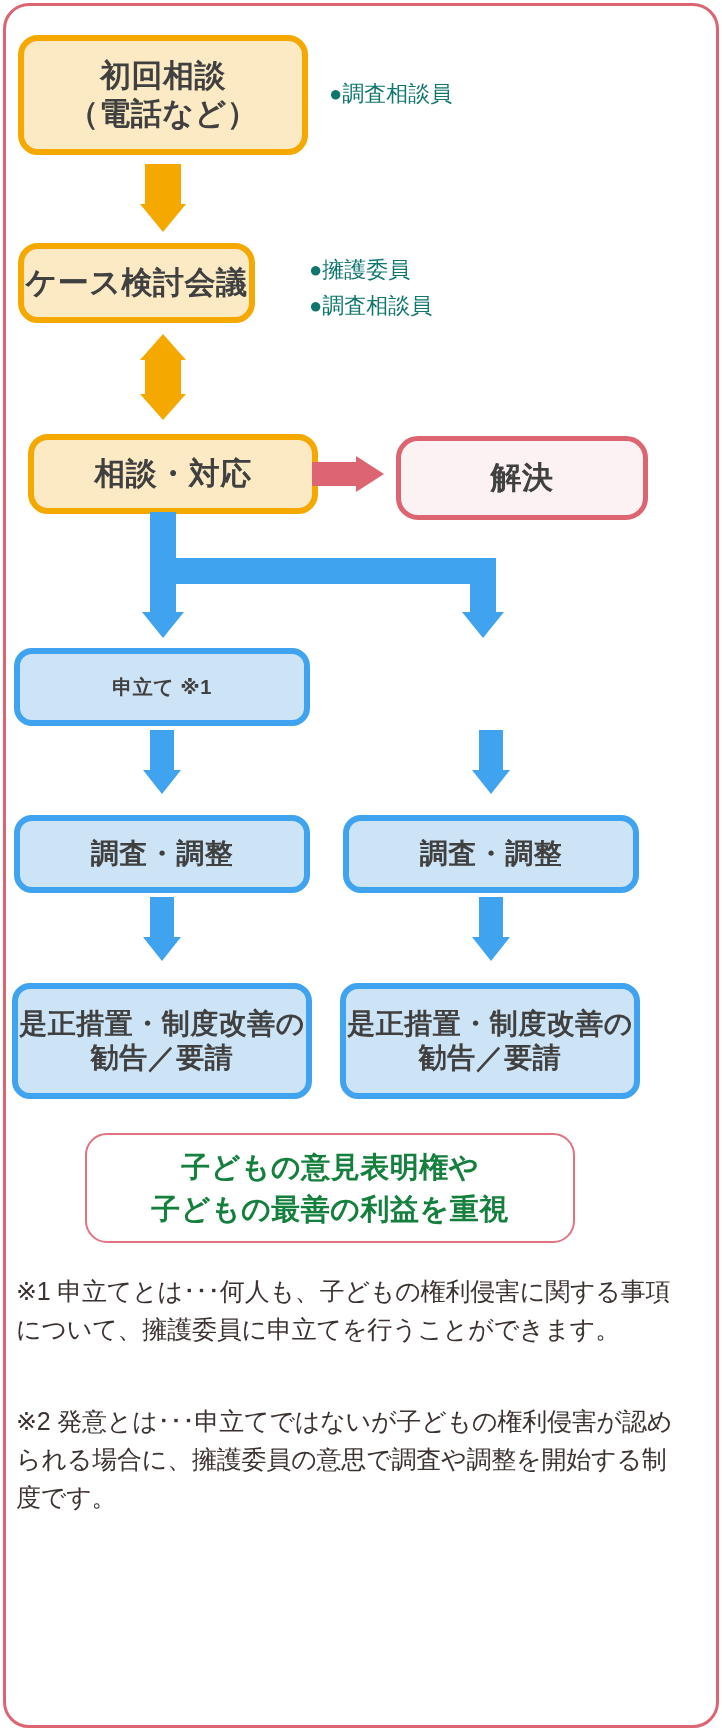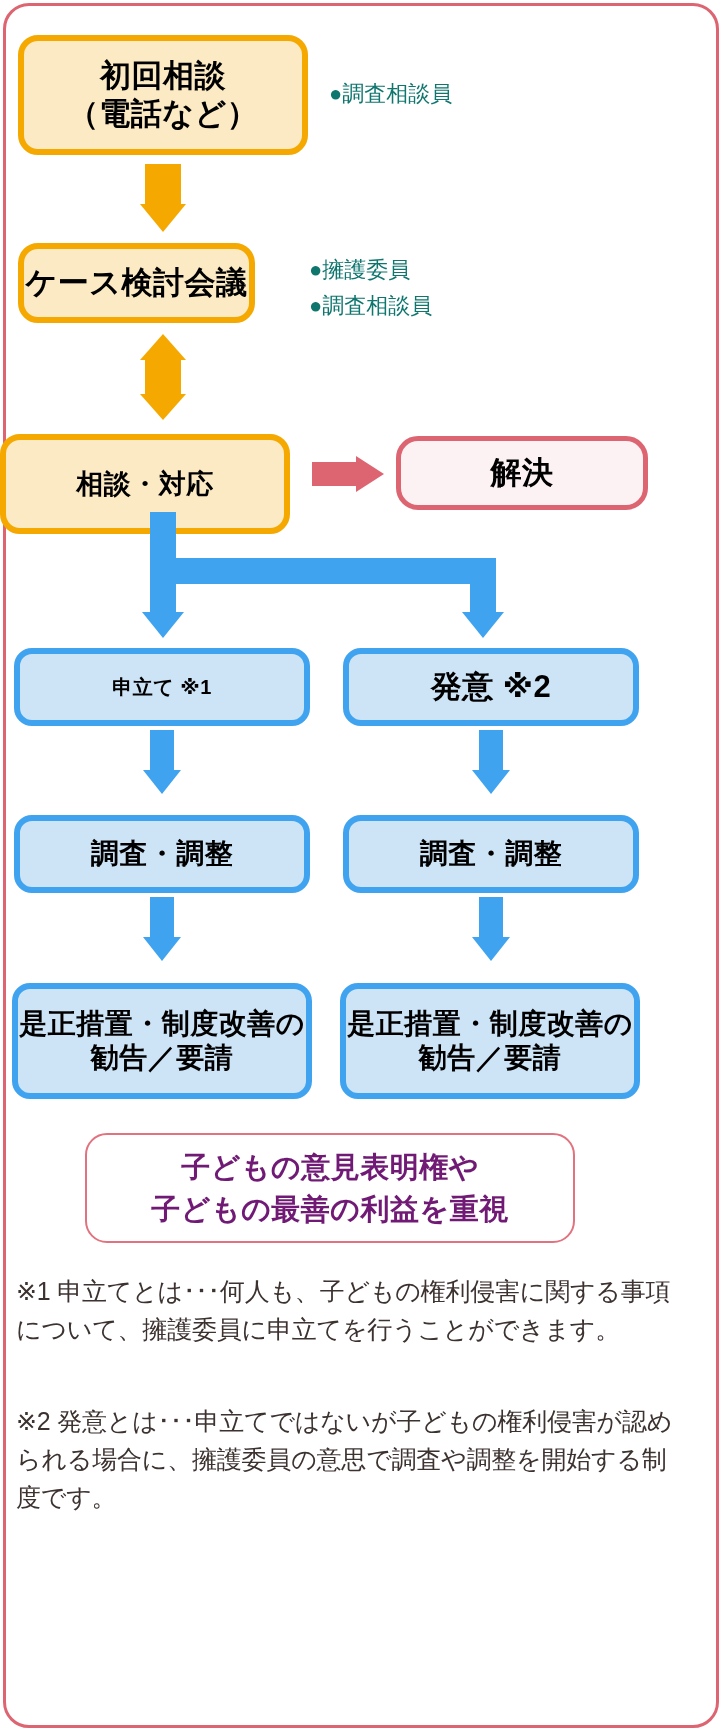--- a/index.html
+++ b/index.html
@@ -31,21 +31,21 @@
 
   
   .node {
     position: absolute;
     box-sizing: border-box;
     display: flex;
     align-items: center;
     justify-content: center;
     text-align: center;
     font-weight: bold;
-    color: #000000;
+    color: #404040;
     line-height: 1.22;
     white-space: pre-line;
     letter-spacing: 0.5px;
   }
   .node.orange {
     background: #fbeac4;
     border: 6px solid #f5a800;
     border-radius: 20px;
   }
   .node.blue {
@@ -55,21 +55,21 @@
   }
   .node.red {
     background: #fdf2f3;
     border: 5px solid #dd6572;
     border-radius: 22px;
   }
   .node.pinkline {
     background: #ffffff;
     border: 2px solid #e0737f;
     border-radius: 22px;
-    color: #701a75;
+    color: #15803d;
     font-weight: bold;
   }
 
   
   .roles {
     position: absolute;
     color: #0f766e;
     font-size: 22px;
     line-height: 1.65;
     white-space: pre-line;
@@ -137,40 +137,39 @@
 
   <div class="node orange" style="left:18px; top:243px; width:237px; height:80px; font-size:31px;">ケース検討会議</div>
 
   <div class="roles" style="left:309px; top:252px; width:300px;">●擁護委員
 ●調査相談員</div>
 
   <div class="arrow-head-up" style="left:140px; top:334px; border-left-width:23px; border-right-width:23px; border-bottom-width:26px; border-bottom-color:#f5a800;"></div>
   <div class="arrow-shaft" style="left:145px; top:358px; width:36px; height:38px; background:#f5a800;"></div>
   <div class="arrow-head-down" style="left:140px; top:394px; border-left-width:23px; border-right-width:23px; border-top-width:26px; border-top-color:#f5a800;"></div>
 
-  <div class="node orange" style="left:0; top:434px; width:290px; height:100px; font-size:27px;">相談・対応</div>
+  <div class="node orange" style="left:28px; top:434px; width:290px; height:80px; font-size:31px;">相談・対応</div>
 
   <div class="arrow-shaft" style="left:312px; top:462px; width:48px; height:24px; background:#dd6572;"></div>
   <div class="arrow-head-right" style="left:356px; top:456px; border-top-width:18px; border-bottom-width:18px; border-left-width:28px; border-left-color:#dd6572;"></div>
 
-  <div class="node red" style="left:396px; top:436px; width:252px; height:74px; font-size:31px;text-align:center;">解決</div>
+  <div class="node red" style="left:396px; top:436px; width:252px; height:84px; font-size:31px;text-align:center;">解決</div>
 
   <div class="arrow-shaft" style="left:150px; top:512px; width:26px; height:72px; background:#3fa3ef;"></div>
 
   <div class="arrow-shaft" style="left:150px; top:558px; width:346px; height:26px; background:#3fa3ef;"></div>
 
   <div class="arrow-shaft" style="left:150px; top:558px; width:26px; height:56px; background:#3fa3ef;"></div>
   <div class="arrow-head-down" style="left:142px; top:612px; border-left-width:21px; border-right-width:21px; border-top-width:26px; border-top-color:#3fa3ef;"></div>
 
   <div class="arrow-shaft" style="left:470px; top:558px; width:26px; height:56px; background:#3fa3ef;"></div>
   <div class="arrow-head-down" style="left:462px; top:612px; border-left-width:21px; border-right-width:21px; border-top-width:26px; border-top-color:#3fa3ef;"></div>
 
   <div class="node blue" style="left:14px; top:648px; width:296px; height:78px; font-size:20px;">申立て ※1</div>
 
-  <div class="node blue" style="left:343px; top:648px; width:296px; height:78px; font-size:31px;">発意 ※2</div>
 
   <div class="arrow-shaft" style="left:150px; top:730px; width:24px; height:44px; background:#3fa3ef;"></div>
   <div class="arrow-head-down" style="left:143px; top:770px; border-left-width:19px; border-right-width:19px; border-top-width:24px; border-top-color:#3fa3ef;"></div>
 
   <div class="arrow-shaft" style="left:479px; top:730px; width:24px; height:44px; background:#3fa3ef;"></div>
   <div class="arrow-head-down" style="left:472px; top:770px; border-left-width:19px; border-right-width:19px; border-top-width:24px; border-top-color:#3fa3ef;"></div>
 
   <div class="node blue" style="left:14px; top:815px; width:296px; height:78px; font-size:28px;">調査・調整</div>
 
   <div class="node blue" style="left:343px; top:815px; width:296px; height:78px; font-size:28px;">調査・調整</div>

